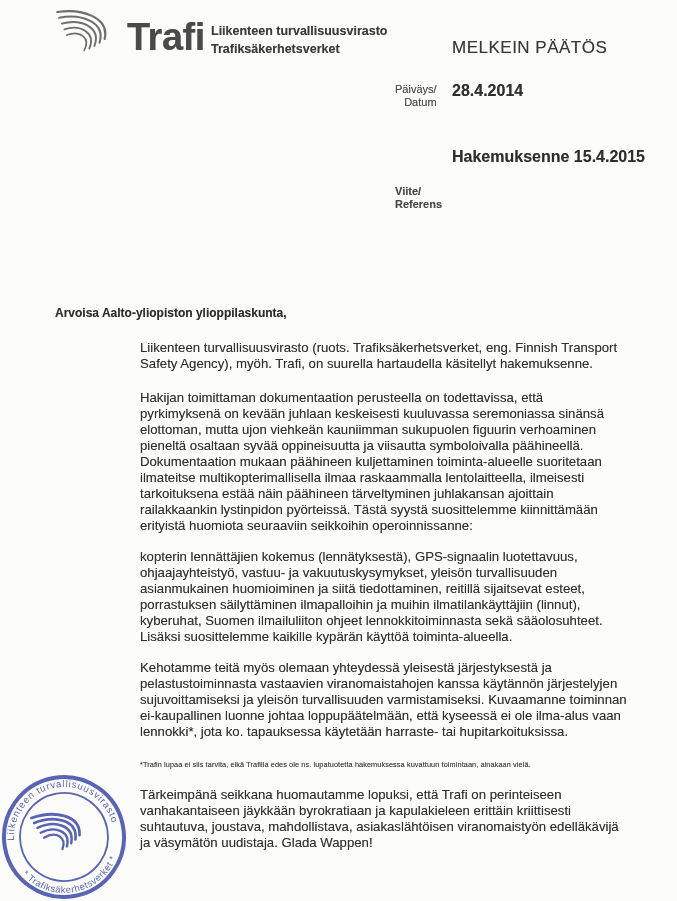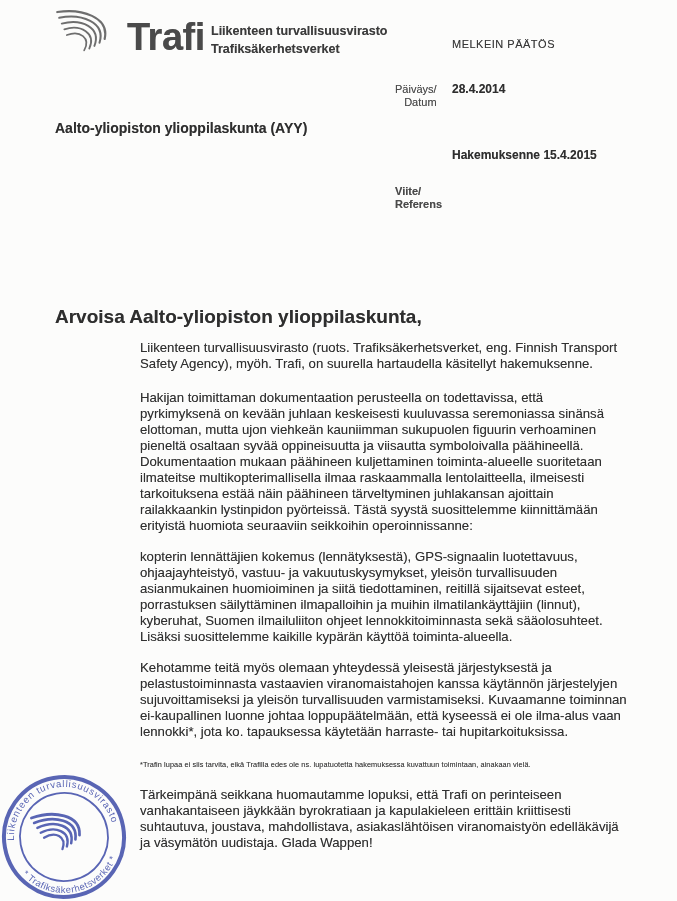--- a/index.html
+++ b/index.html
@@ -11,29 +11,29 @@
     overflow:hidden;
     font-family:"Liberation Sans", sans-serif;
     color:#333;
   }
   .abs{position:absolute;}
   .scan{text-shadow:0 0 .5px rgba(80,80,80,.55);}
   
   .logo-swoosh{left:56px;top:8px;width:64px;height:58px;}
   .wordmark{left:127px;top:16px;font-size:38px;font-weight:bold;letter-spacing:-.5px;color:#4a4a4a;}
   .agency{left:211px;top:22px;font-size:12.5px;font-weight:bold;line-height:18px;color:#3b3b3b;white-space:pre-line;}
-  .doctype{left:452px;top:38px;font-size:11px;color:#383838;letter-spacing:.5px;}
+  .doctype{left:452px;top:38px;font-size:17px;color:#383838;letter-spacing:.5px;}
   .fieldlabel{left:395px;font-size:11px;line-height:12.5px;color:#4a4a4a;white-space:pre-line;}
   .datelabel{top:83px;text-align:right;}
   .reflabel{top:149px;font-weight:bold;margin-top:36px;}
-  .fieldvalue{left:452px;font-size:12px;font-weight:bold;color:#2e2e2e;}
+  .fieldvalue{left:452px;font-size:16px;font-weight:bold;color:#2e2e2e;}
   .datevalue{top:82px;}
   .refvalue{top:148px;}
   .recipient{left:55px;top:120px;font-size:14px;font-weight:bold;color:#2e2e2e;}
-  .salutation{left:55px;top:306px;font-size:19px;font-weight:bold;color:#2e2e2e;}
+  .salutation{left:55px;top:306px;font-size:12px;font-weight:bold;color:#2e2e2e;}
   
   .para{left:140px;width:527px;font-size:13.2px;line-height:16px;color:#303030;white-space:pre-line;}
   .p1{top:340px;}
   .p2{top:390px;}
   .p3{top:549px;}
   .p4{top:660px;}
   .p5{top:787px;}
   .footnote{left:140px;top:760px;width:520px;font-size:7.3px;color:#3c3c3c;letter-spacing:.1px;}
   
   .stamp{left:-2px;top:771px;width:132px;height:132px;opacity:.9;}
@@ -59,21 +59,20 @@
 Trafiksäkerhetsverket</div>
 
   <div class="abs doctype scan">MELKEIN PÄÄTÖS</div>
   <div class="abs fieldlabel datelabel scan">Päiväys/
 Datum</div>
   <div class="abs fieldvalue datevalue scan">28.4.2014</div>
   <div class="abs fieldlabel reflabel scan">Viite/
 Referens</div>
   <div class="abs fieldvalue refvalue scan">Hakemuksenne 15.4.2015</div>
 
-  <div class="abs recipient scan">Aalto-yliopiston ylioppilaskunta (AYY)</div>
 
   <div class="abs salutation scan">Arvoisa Aalto-yliopiston ylioppilaskunta,</div>
 
   <div class="abs para p1 scan">Liikenteen turvallisuusvirasto (ruots. Trafiksäkerhetsverket, eng. Finnish Transport
 Safety Agency), myöh. Trafi, on suurella hartaudella käsitellyt hakemuksenne.</div>
   <div class="abs para p2 scan">Hakijan toimittaman dokumentaation perusteella on todettavissa, että
 pyrkimyksenä on kevään juhlaan keskeisesti kuuluvassa seremoniassa sinänsä
 elottoman, mutta ujon viehkeän kauniimman sukupuolen figuurin verhoaminen
 pieneltä osaltaan syvää oppineisuutta ja viisautta symboloivalla päähineellä.
 Dokumentaation mukaan päähineen kuljettaminen toiminta-alueelle suoritetaan

